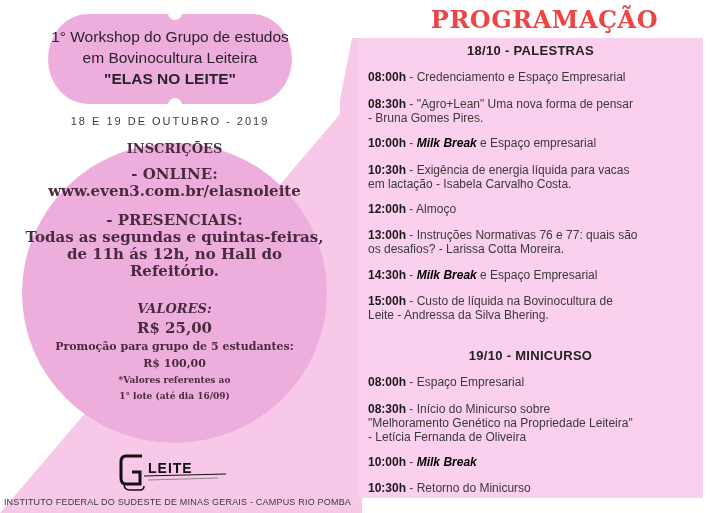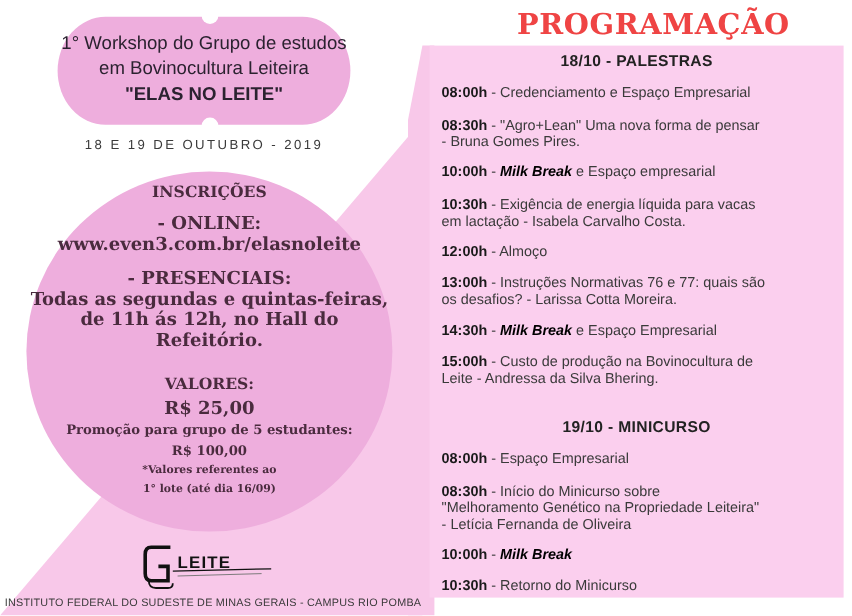--- a/index.html
+++ b/index.html
@@ -37,27 +37,27 @@
       position: absolute; left: 40px; top: 115px; width: 260px; text-align: center; z-index: 4;
       font-size: 11px; letter-spacing: 2px; color: #3a3a3a;
     }
 
     
     .circle {
       position: absolute; left: 22px; top: 143px; width: 305px; height: 300px;
       border-radius: 50%; background: #eeaedd; z-index: 2;
     }
     .insc {
-      position: absolute; left: 22px; top: 152px; width: 305px; text-align: center; z-index: 4;
+      position: absolute; left: 22px; top: 140px; width: 305px; text-align: center; z-index: 4;
       font-family: "DejaVu Serif", serif; color: #4a2b3e; font-weight: bold;
     }
     .insc .heading { font-size: 13px; line-height: 18px; margin-bottom: 8px; }
     .insc .sub { font-size: 15px; line-height: 17px; }
     .insc .gap { height: 12px; }
-    .insc .valores { font-size: 13px; line-height: 18px; margin-top: 20px; }
+    .insc .valores { font-size: 13px; line-height: 18px; margin-top: 20px; font-style: italic; }
     .insc .price { font-size: 15px; line-height: 20px; }
     .insc .promo { font-size: 11px; line-height: 17px; }
     .insc .small { font-size: 9px; line-height: 16px; }
 
     
     .logo {
       position: absolute; left: 118px; top: 452px; width: 110px; height: 40px; z-index: 4;
     }
     .logo-text {
       position: absolute; left: 148px; top: 460px; font-size: 14px; font-weight: bold; letter-spacing: 1px; color: #111; z-index: 5;
@@ -153,21 +153,21 @@
 <div class="sched" style="top:202px;">
   <span class="time">12:00h</span><span> - </span><span>Almoço</span>
 </div>
 <div class="sched" style="top:228px;">
   <span class="time">13:00h</span><span> - </span><span>Instruções Normativas 76 e 77: quais são</span><br><span>os desafios? - Larissa Cotta Moreira.</span>
 </div>
 <div class="sched" style="top:268px;">
   <span class="time">14:30h</span><span> - </span><span class="em">Milk Break</span><span> e Espaço Empresarial</span>
 </div>
 <div class="sched" style="top:294px;">
-  <span class="time">15:00h</span><span> - </span><span>Custo de produção na Bovinocultura de</span><br><span>Leite - Andressa da Silva Bhering.</span>
+  <span class="time">15:00h</span><span> - </span><span>Custo de líquida na Bovinocultura de</span><br><span>Leite - Andressa da Silva Bhering.</span>
 </div>
 
 <div class="day-heading" style="top:348px;">19/10 - MINICURSO</div>
 
 <div class="sched" style="top:375px;">
   <span class="time">08:00h</span><span> - </span><span>Espaço Empresarial</span>
 </div>
 <div class="sched" style="top:402px;">
   <span class="time">08:30h</span><span> - </span><span>Início do Minicurso sobre</span><br><span>"Melhoramento Genético na Propriedade Leiteira"</span><br><span>- Letícia Fernanda  de Oliveira</span>
 </div>

